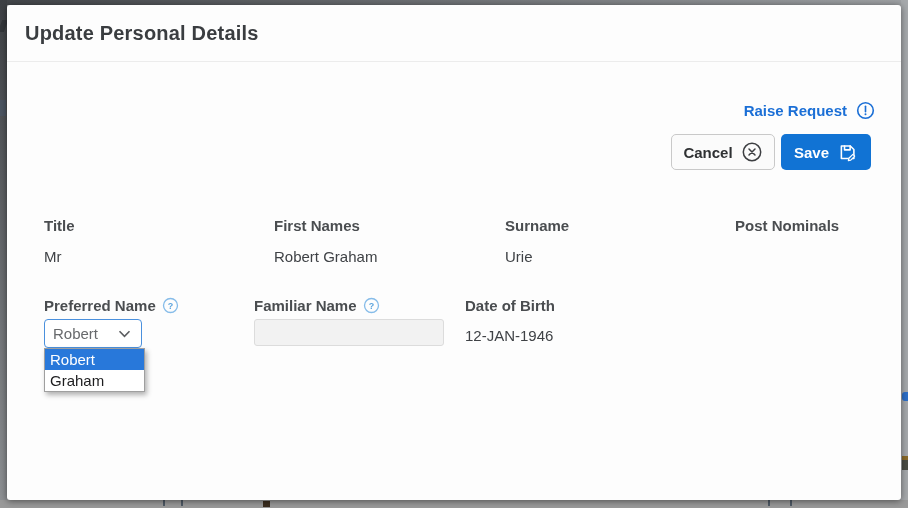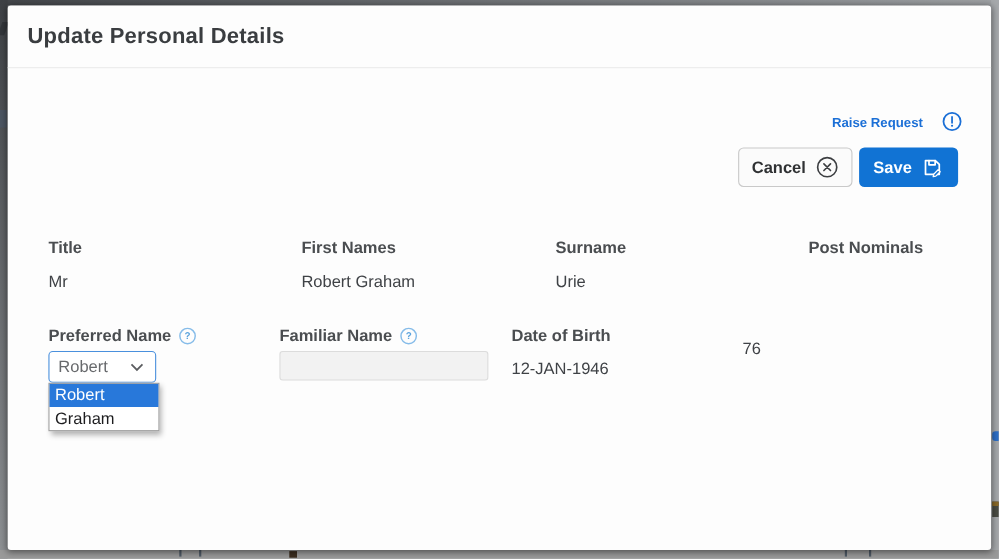--- a/index.html
+++ b/index.html
@@ -21,22 +21,22 @@
   .tick { position:absolute; top:500px; width:2px; height:6px; background:#4f5a66; }
   .t1 { left:163px; } .t2 { left:181px; } .t3 { left:768px; } .t4 { left:790px; }
   .a-bspot { left:263px; top:501px; width:7px; height:6px; background:#3c2e20; }
 
   
   .modal { position:absolute; left:7px; top:5px; width:894px; height:495px;
            background:#fdfdfd; border-radius:3px; box-shadow:0 1px 7px rgba(0,0,0,.5); }
   .modal-header { height:57px; border-bottom:1px solid #ececec; display:flex; align-items:center; padding-left:18px; }
   .modal-title { font-size:20px; font-weight:700; color:#3a3d40; letter-spacing:.2px;text-align:right; }
 
-  .raise-request { position:absolute; top:96px; right:26px; display:flex; align-items:center; gap:17px;
-                   color:#1b6fd6; font-weight:700; font-size:12px; cursor:pointer; }
+  .raise-request { position:absolute; top:96px; right:26px; display:flex; align-items:center; gap:9px;
+                   color:#1b6fd6; font-weight:700; font-size:15px; cursor:pointer; }
 
   .actions { position:absolute; top:129px; right:30px; display:flex; gap:6px; }
   .btn { height:36px; border-radius:5px; display:inline-flex; align-items:center; justify-content:center;
          gap:8px; font-size:15px; font-weight:700; font-family:inherit; cursor:pointer; }
   .btn-cancel { width:104px; background:#fbfbfb; border:1px solid #c9c9c9; color:#2f3133; }
   .btn-save   { width:90px;  background:#1173d4; border:none; color:#ffffff; }
 
   .fields { position:absolute; left:37px; right:0; display:grid;
             grid-template-columns:210px 211px 210px 1fr; }
   .row-1 { top:211px;gap:20px; }
@@ -170,17 +170,16 @@
       </div>
       <input class="text-input" type="text" placeholder="" style="">
     </div>
 
     <div>
       <div class="field-label">Date of Birth</div>
       <div class="field-value">12-JAN-1946</div>
     </div>
 
     <div>
-      <div class="field-value">76</div>
     </div>
   </div>
 
 </div>
 
 </body></html>

